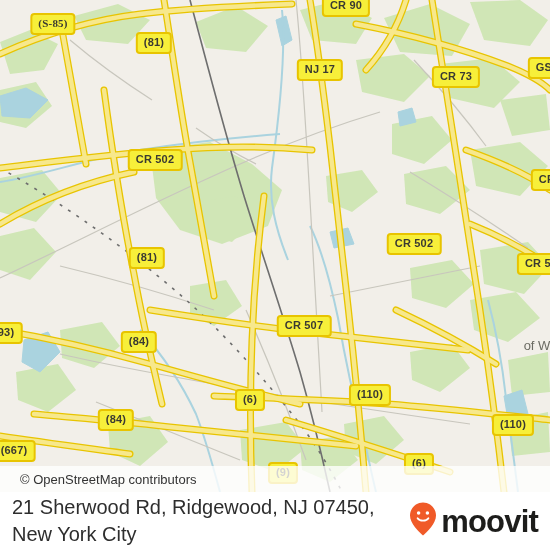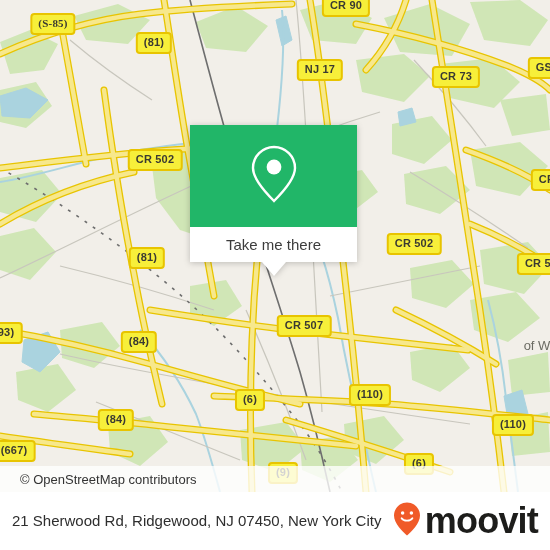--- a/index.html
+++ b/index.html
@@ -131,33 +131,33 @@
     height: 58px;
     background: #ffffff;
     display: flex;
     align-items: center;
     box-sizing: border-box;
     padding: 0 12px 0 12px;
   }
   .address {
     flex: 1 1 auto;
     color: #2e2e2e;
-    font-size: 15px;
+    font-size: 20px;
     line-height: 1.35;
     padding-right: 10px;
   }
   .brand {
     flex: 0 0 auto;
     display: flex;
     align-items: center;
     gap: 3px;
   }
   .brand-word {
     color: #1d1d1b;
-    font-size: 36px;
+    font-size: 31px;
     font-weight: bold;
     letter-spacing: -0.8px;
     line-height: 1;
   }
 </style>
 </head>
 <body>
 
 <div class="screen">
 
@@ -302,34 +302,20 @@
       <div class="shield" style="left:370px; top:395px;">(110)</div>
       <div class="shield" style="left:116px; top:420px;">(84)</div>
       <div class="shield" style="left:513px; top:425px;">(110)</div>
       <div class="shield" style="left:14px;  top:451px;">(667)</div>
       <div class="shield" style="left:283px; top:473px;">(9)</div>
       <div class="shield" style="left:419px; top:464px;">(6)</div>
     </div>
 
     <div class="place-label" style="left:537px; top:345px;">of W</div>
 
-    <div class="callout">
-      <div class="callout-head">
-        <span>
-          <svg width="54" height="64" viewBox="0 0 54 64" fill="none">
-            <path d="M27 5 C15.4 5 6 14.4 6 26 C6 37 18 50 27 59 C36 50 48 37 48 26 C48 14.4 38.6 5 27 5 Z" stroke="#ffffff" stroke-width="2.4" fill="none"></path>
-            <circle cx="27" cy="25" r="7.4" fill="#ffffff"></circle>
-          </svg>
-        </span>
-      </div>
-      <div class="callout-foot">
-        <span class="callout-foot-label">Take me there</span>
-      </div>
-      <div class="callout-tail"></div>
-    </div>
 
     <div class="attribution">
       <span class="attribution-text">© OpenStreetMap contributors</span>
     </div>
   </div>
 
   <div class="bottombar">
     <div class="address">21 Sherwood Rd, Ridgewood, NJ 07450, New York City</div>
     <div class="brand">
       <span>

